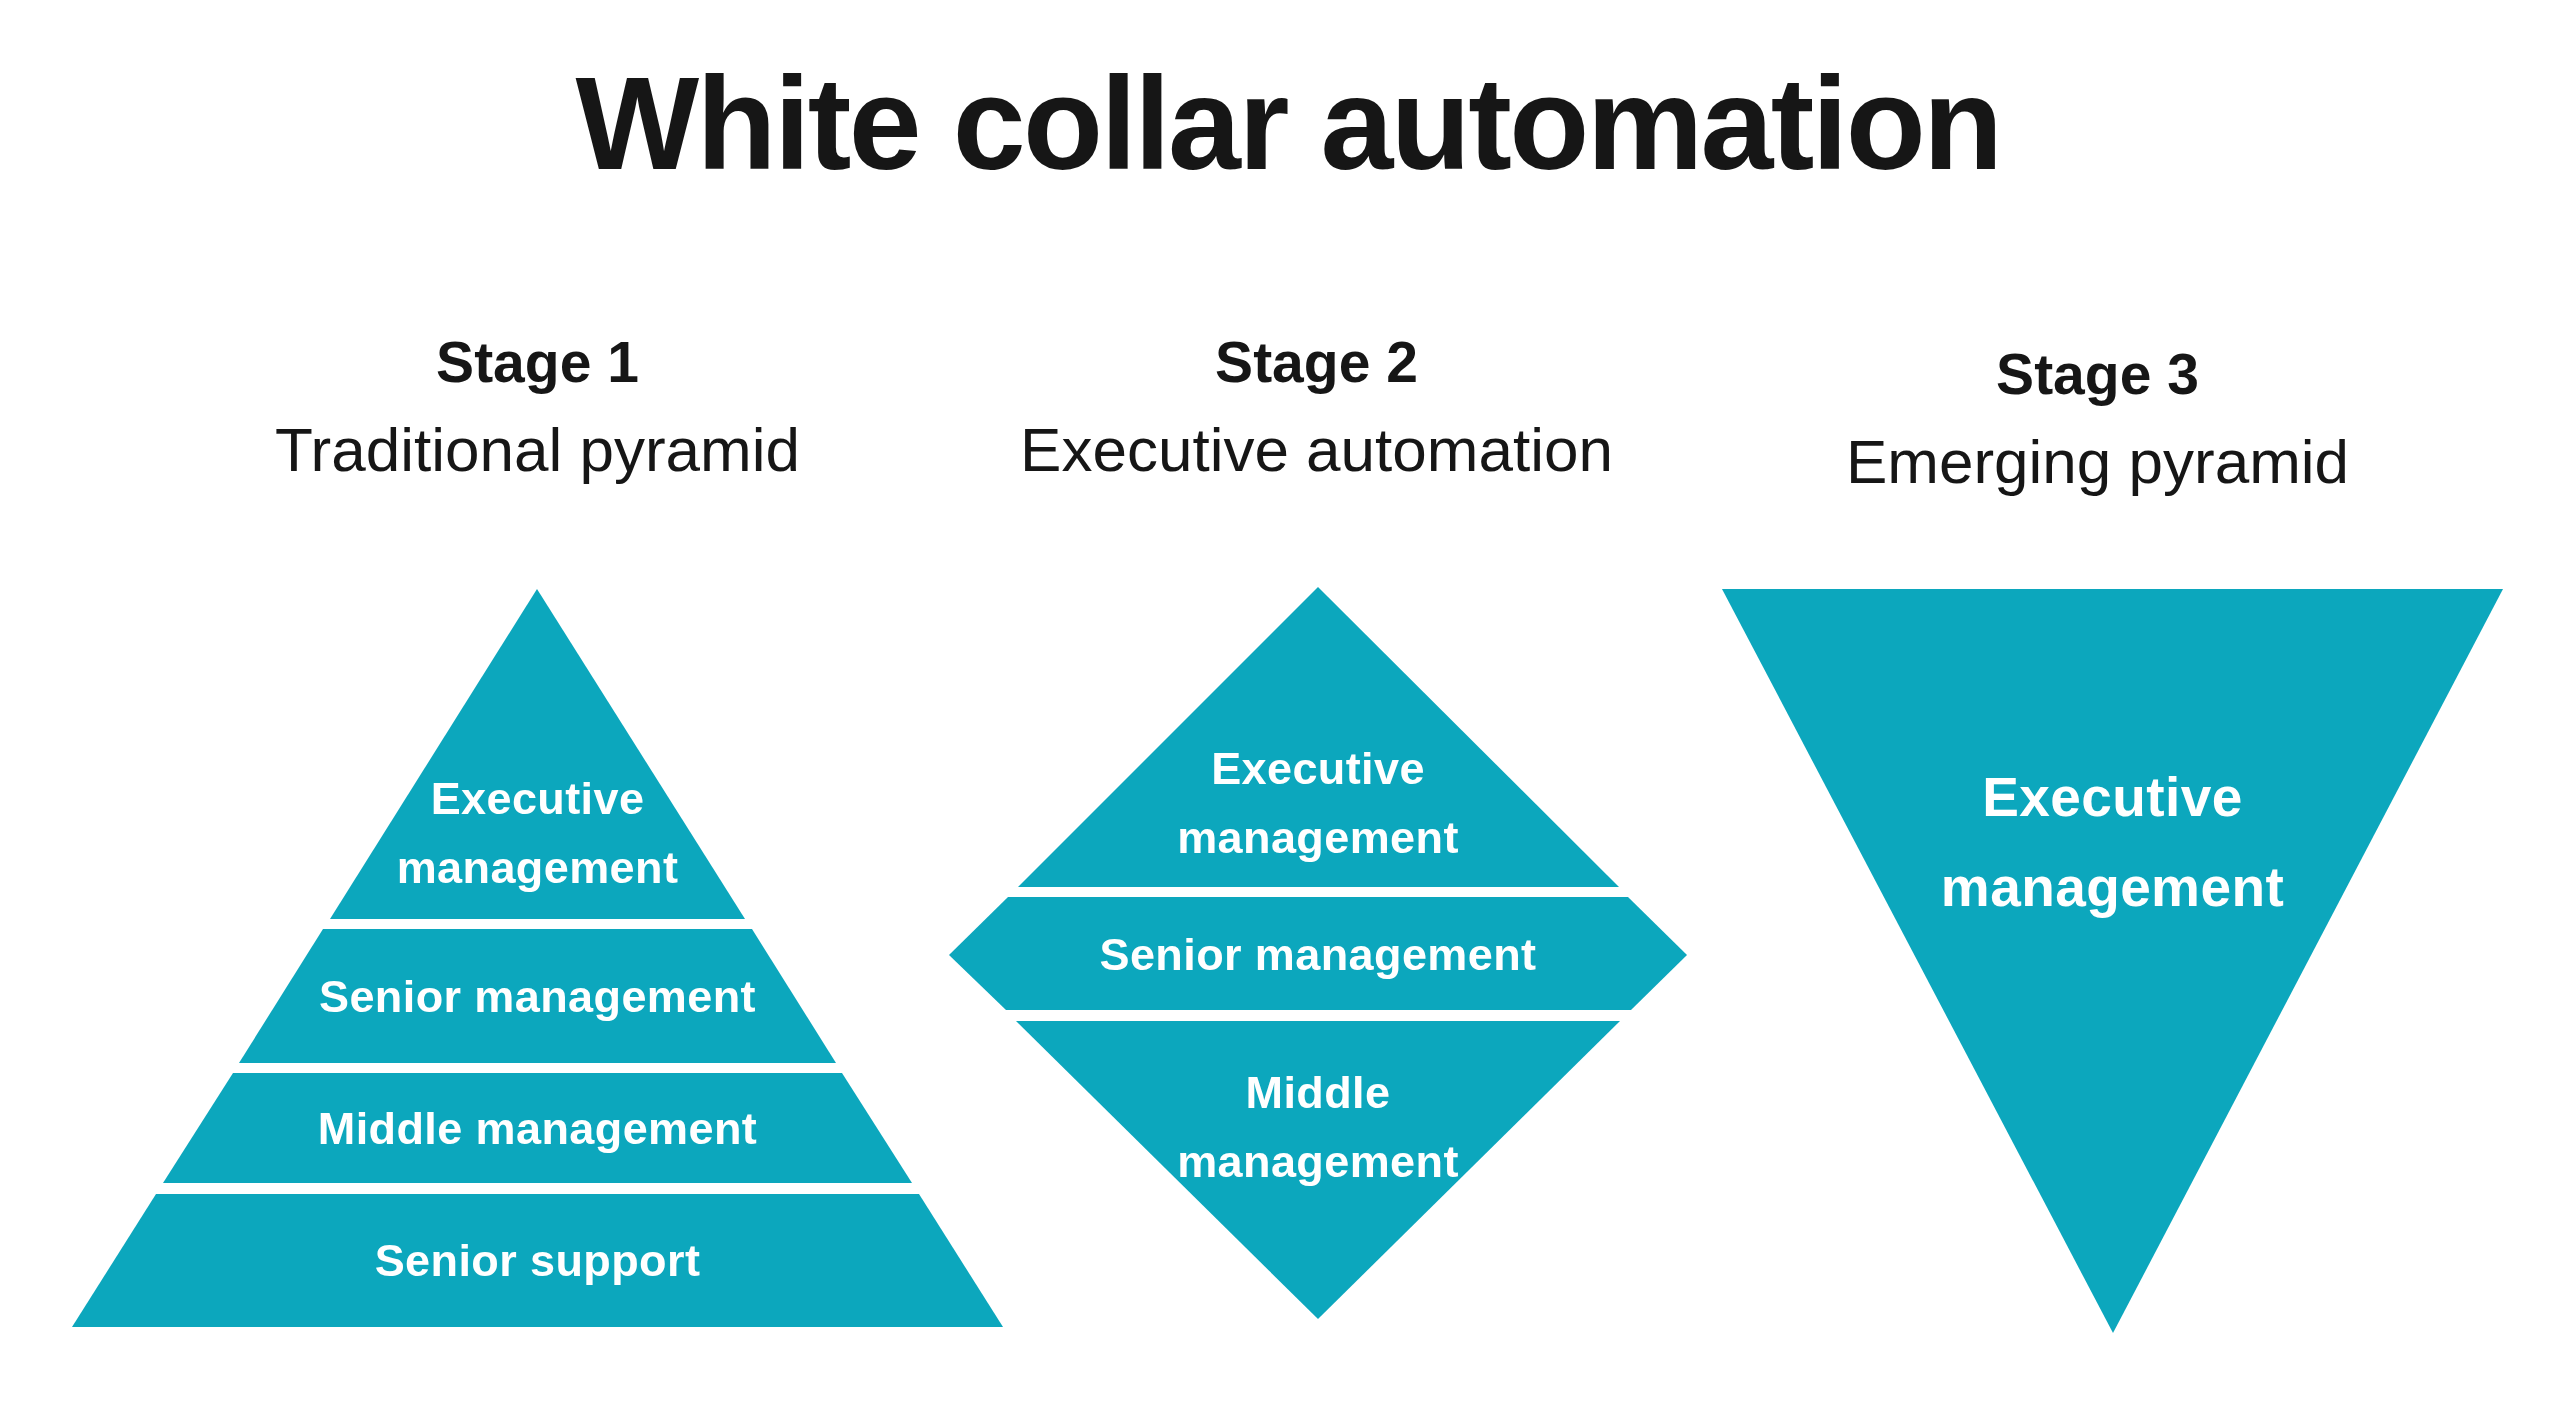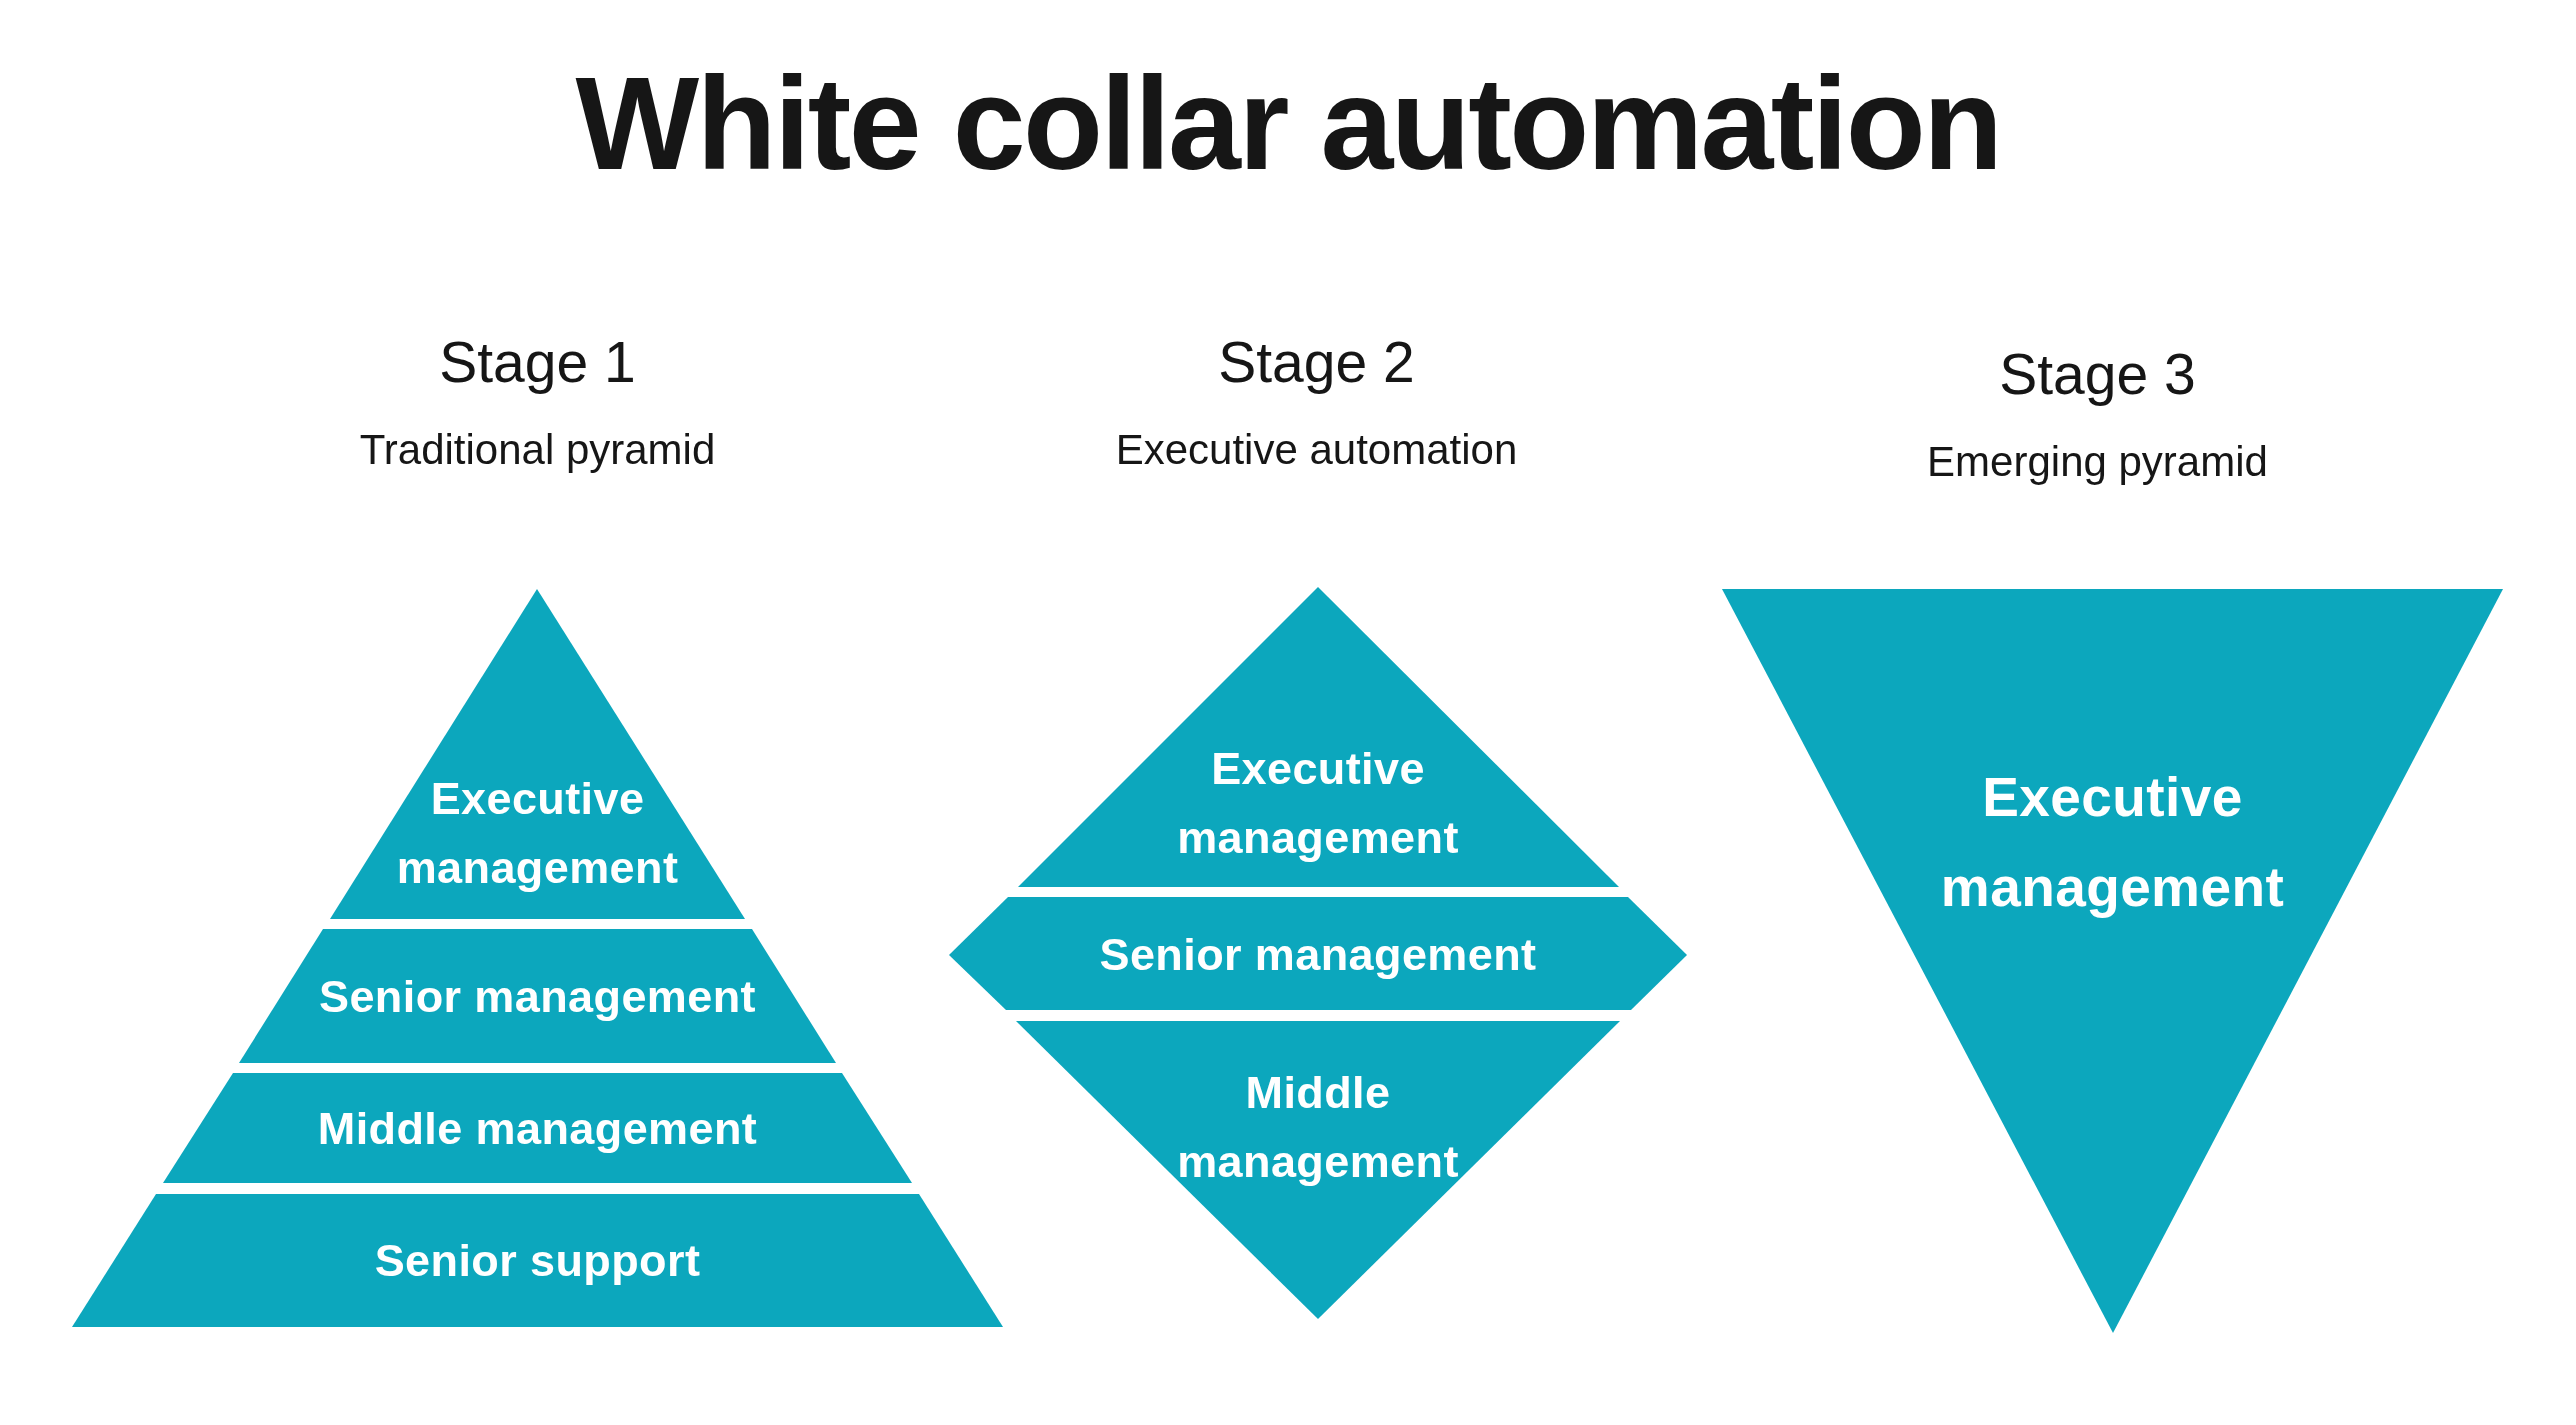--- a/index.html
+++ b/index.html
@@ -6,22 +6,22 @@
   body{width:2576px;height:1425px;position:relative;font-family:"Liberation Sans",sans-serif;}
   #canvas{position:absolute;left:0;top:14px;width:2576px;height:1425px;background:var(--background,#ffffff);overflow:hidden;}
 
   .title{
     position:absolute;left:0;top:41px;width:2576px;margin:0;
     text-align:center;font-size:131px;font-weight:bold;letter-spacing:-2.6px;
     color:var(--heading,#161616);line-height:137px;
   }
 
   .stage-head{position:absolute;width:653px;text-align:center;color:var(--heading,#161616);}
-  .stage-head .stage-label{font-size:57px;font-weight:normal;line-height:64px;}
-  .stage-head .stage-sub{font-size:42px;font-weight:normal;line-height:69px;margin-top:20.6px;}
+  .stage-head .stage-label{font-size:57px;font-weight:bold;line-height:64px;}
+  .stage-head .stage-sub{font-size:62px;font-weight:normal;line-height:69px;margin-top:20.6px;}
   #stage-head-1{left:211px;top:316px;}
   #stage-head-2{left:990px;top:316px;}
   #stage-head-3{left:1771px;top:316px;margin-top:12px;}
 
   .shape{position:absolute;}
   .slice{position:absolute;left:0;top:0;width:100%;height:100%;background:var(--teal,#0ca7bd);}
 
   
   #pyramid{left:72px;top:575px;width:931px;height:738px;}
   #pyramid .s1{clip-path:polygon(465px 0px,673px 330px,258px 330px);}

